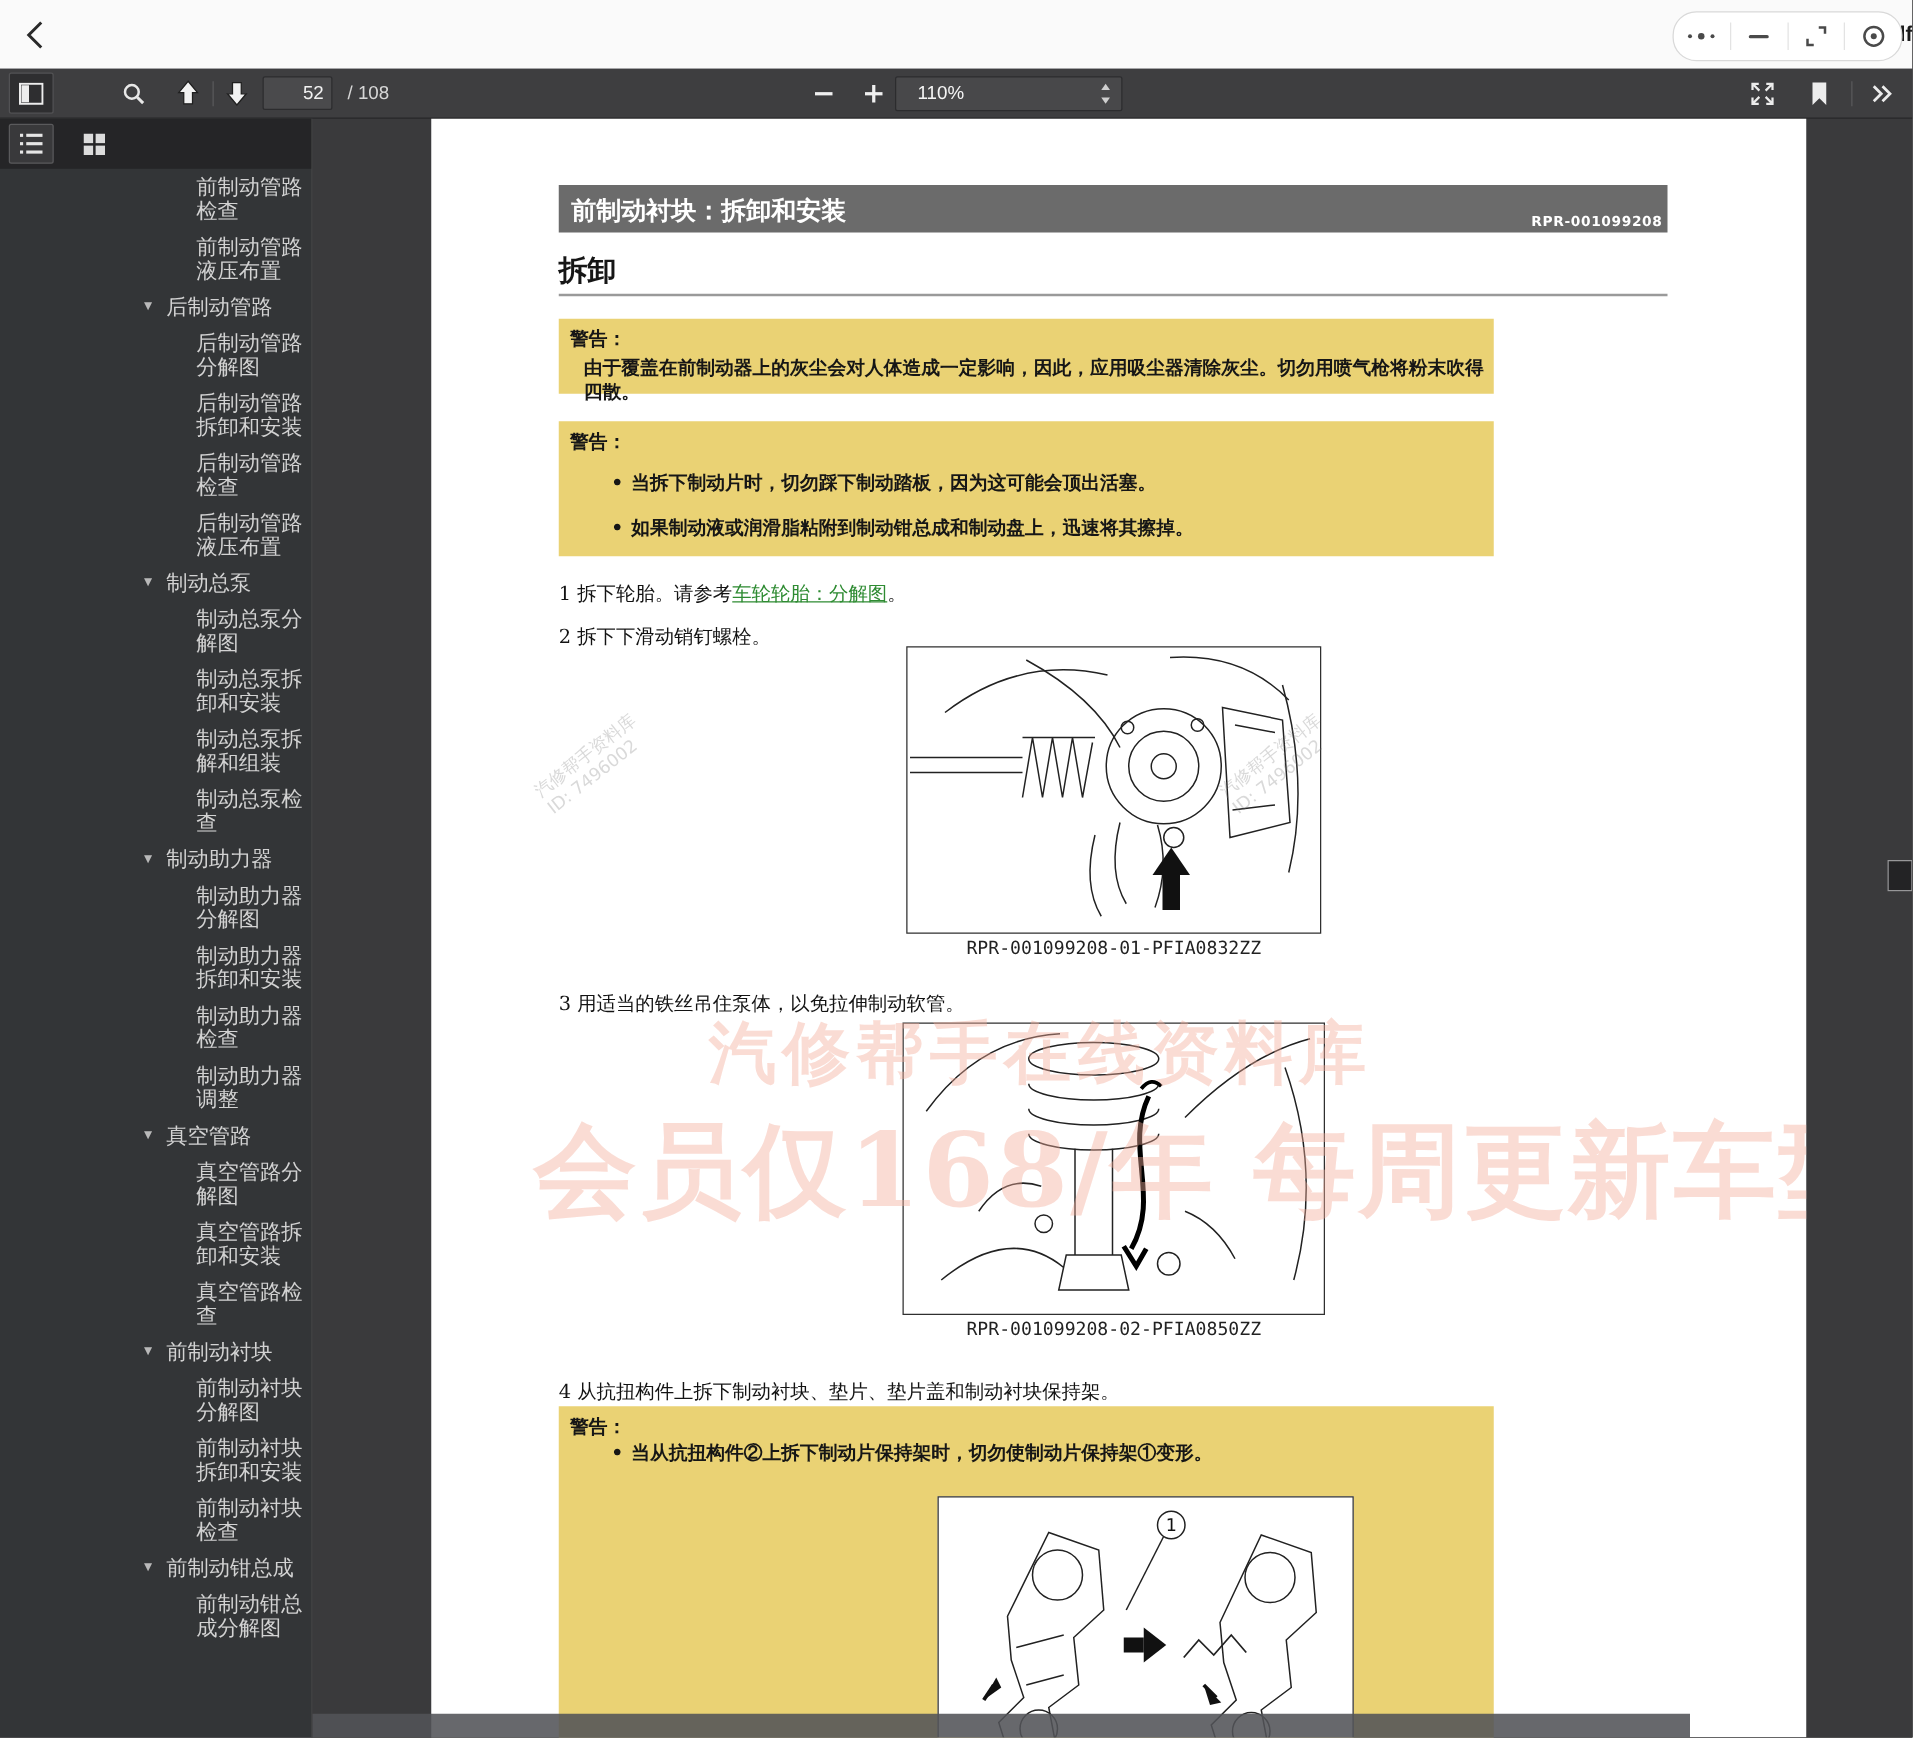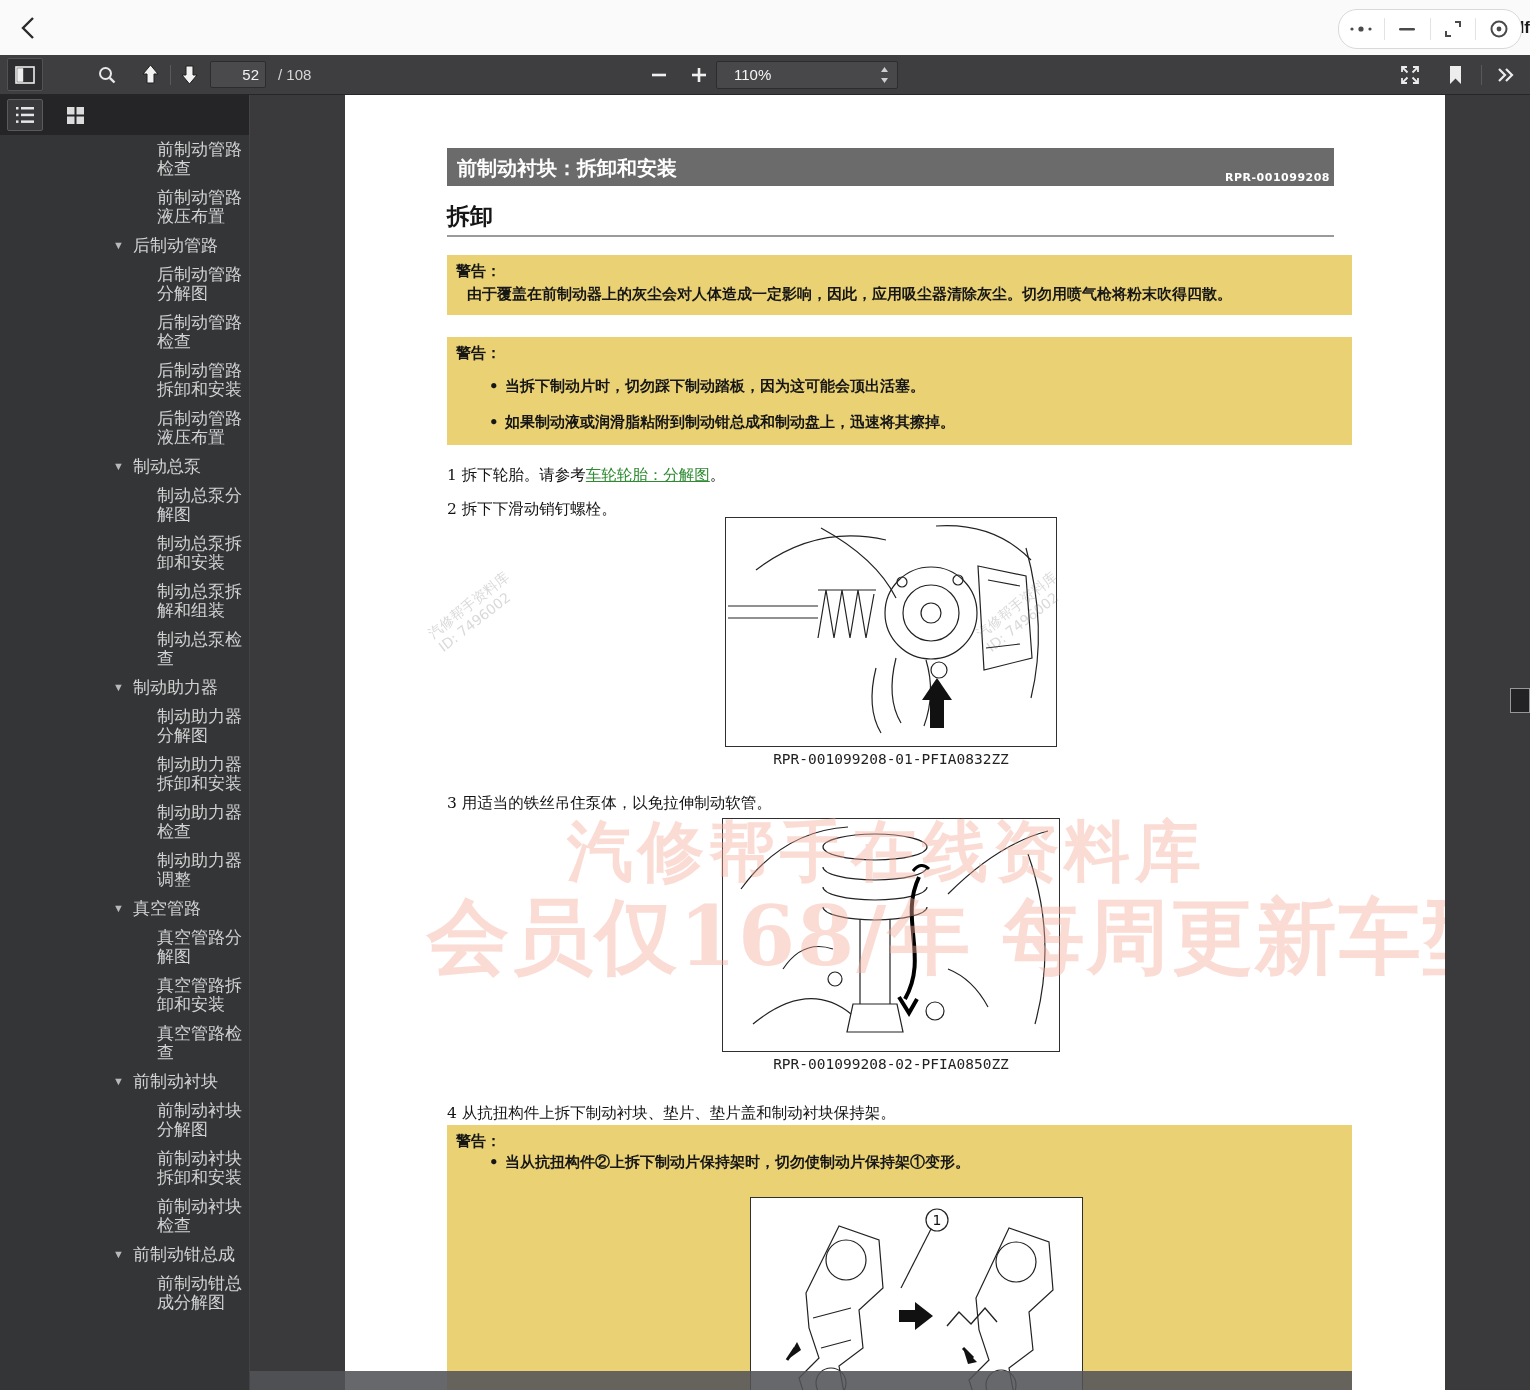--- a/index.html
+++ b/index.html
@@ -57,21 +57,21 @@
   
   #page{left:345px;top:95px;width:1100px;height:1295px;background:#ffffff;overflow:hidden;
         font-family:"DejaVu Serif","Liberation Serif",serif;color:#161616;}
   #doc-titlebar{left:102px;top:53px;width:887px;height:38px;background:#6b6b6b;}
   #doc-title{position:absolute;left:10px;top:7px;color:#ffffff;font-size:20px;font-weight:bold;}
   #doc-code{position:absolute;right:4px;bottom:2px;color:#ffffff;font-size:11px;font-weight:bold;
             font-family:"DejaVu Sans",sans-serif;letter-spacing:.5px;}
   #sec-heading{left:102px;top:106px;font-size:23px;font-weight:bold;}
   #sec-rule{left:102px;top:140px;width:887px;height:0;border-top:2px solid #9a9a9a;}
 
-  .warnbox{position:absolute;left:102px;width:905px;background:#ead274;}
+  .warnbox{position:absolute;left:102px;width:748px;background:#ead274;}
   .warn-label{position:absolute;left:9px;top:7px;font-size:15px;font-weight:bold;}
   .warn-text{position:absolute;left:20px;top:30px;font-size:15px;font-weight:bold;}
   .warn-bullet{position:absolute;left:58px;font-size:15px;font-weight:bold;}
   .warn-bullet:before{content:"•";position:absolute;left:-16px;}
 
   .step{position:absolute;left:102px;font-size:15.5px;color:#131313;}
   .doclink{color:#2e8b32;text-decoration:underline;cursor:pointer;}
 
   .figbox{position:absolute;background:#ffffff;border:1px solid #2f2f2f;box-sizing:border-box;}
   .figcap{position:absolute;text-align:center;font-size:14.5px;color:#222;
@@ -202,22 +202,22 @@
       </svg>
     </div>
   </div>
 
   <div class="abs" id="sidebar">
     <div id="outline-list">
         <div class="ol-item lvl3"><span class="lbl">前制动管路检查</span></div>
         <div class="ol-item lvl3"><span class="lbl">前制动管路液压布置</span></div>
         <div class="ol-item lvl2"><span class="tri">▼</span><span class="lbl">后制动管路</span></div>
         <div class="ol-item lvl3"><span class="lbl">后制动管路分解图</span></div>
+        <div class="ol-item lvl3"><span class="lbl">后制动管路拆卸和安装</span></div>
         <div class="ol-item lvl3"><span class="lbl">后制动管路检查</span></div>
-        <div class="ol-item lvl3"><span class="lbl">后制动管路拆卸和安装</span></div>
         <div class="ol-item lvl3"><span class="lbl">后制动管路液压布置</span></div>
         <div class="ol-item lvl2"><span class="tri">▼</span><span class="lbl">制动总泵</span></div>
         <div class="ol-item lvl3"><span class="lbl">制动总泵分解图</span></div>
         <div class="ol-item lvl3"><span class="lbl">制动总泵拆卸和安装</span></div>
         <div class="ol-item lvl3"><span class="lbl">制动总泵拆解和组装</span></div>
         <div class="ol-item lvl3"><span class="lbl">制动总泵检查</span></div>
         <div class="ol-item lvl2"><span class="tri">▼</span><span class="lbl">制动助力器</span></div>
         <div class="ol-item lvl3"><span class="lbl">制动助力器分解图</span></div>
         <div class="ol-item lvl3"><span class="lbl">制动助力器拆卸和安装</span></div>
         <div class="ol-item lvl3"><span class="lbl">制动助力器检查</span></div>
@@ -368,20 +368,20 @@
         </svg>
       </div>
     </div>
 
     <div class="wm-diag" style="left:80px;top:500px;">
       <span>汽修帮手资料库</span><br><span>ID: 7496002</span>
     </div>
     <div class="wm-diag" style="left:628px;top:500px;">
       <span>汽修帮手资料库</span><br><span>ID: 7496002</span>
     </div>
-    <div class="wm-big" style="left:222px;top:712px;font-size:66px;letter-spacing:5px;">汽修帮手在线资料库</div>
+    <div class="wm-big" style="left:222px;top:712px;font-size:54px;letter-spacing:5px;">汽修帮手在线资料库</div>
     <div class="wm-big" style="left:82px;top:788px;font-size:82px;letter-spacing:2px;">会员仅168/年 每周更新车型</div>
   </div>
 
   <div class="abs" id="vscroll-thumb"></div>
   <div class="abs" id="bottom-bar"></div>
 
 </div>
 
 </body></html>

